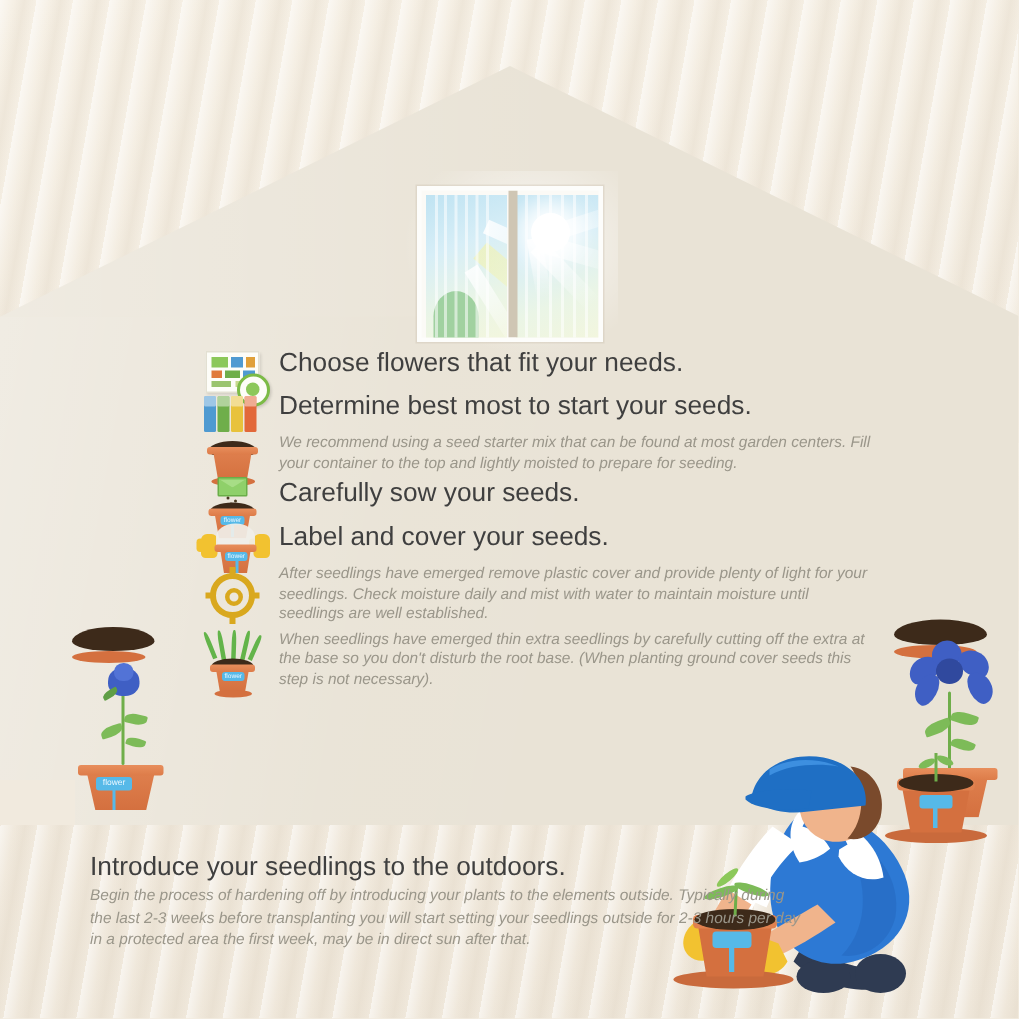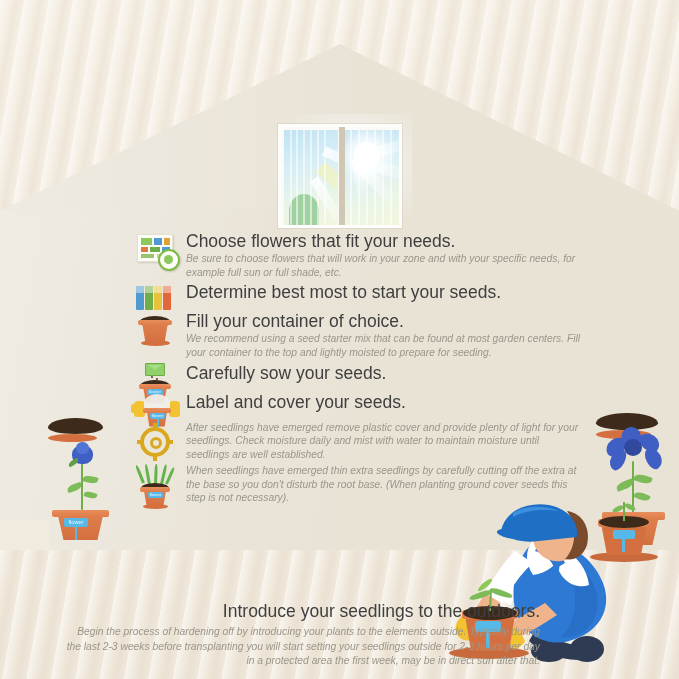--- a/index.html
+++ b/index.html
@@ -111,21 +111,21 @@
   .seedfall{position:absolute;width:2px;height:2px;border-radius:50%;background:#4a3a22;}
 
   
   .sidepot{position:absolute;}
   .stem{position:absolute;background:#6fae4a;border-radius:1px;}
   .leaf{position:absolute;background:#7dbb58;border-radius:60% 10% 60% 10%;}
   .rose{position:absolute;background:#3f5fc4;border-radius:48% 48% 45% 45%;}
   .petal{position:absolute;background:#3f5fc4;border-radius:50% 50% 50% 50%/60% 60% 40% 40%;transform-origin:50% 100%;}
 
   
-  .footer{position:absolute;left:60px;top:601px;width:480px;text-align:right;}
+  .footer{position:absolute;left:60px;top:567px;width:480px;text-align:left;}
   .footer h3{margin:0;font-size:17.5px;font-weight:normal;color:#3f3f3f;}
   .footer p{margin:3px 0 0 0;font-size:10.3px;font-style:italic;color:#9a968a;line-height:1.42;}
 
   
   .gardener{position:absolute;left:441px;top:497px;width:238px;height:182px;}
 </style>
 </head>
 <body>
 
 <div id="stage">
@@ -212,21 +212,20 @@
           <i style="left:26px;top:3px;width:6px;height:7px;background:#e0a03a;"></i>
           <i style="left:3px;top:12px;width:7px;height:5px;background:#e07a3a;"></i>
           <i style="left:12px;top:12px;width:10px;height:5px;background:#6fae4a;"></i>
           <i style="left:24px;top:12px;width:8px;height:5px;background:#4f9ad1;"></i>
           <i style="left:3px;top:19px;width:13px;height:4px;background:#9ac46e;"></i>
           <i style="left:19px;top:19px;width:13px;height:4px;background:#c7d98e;"></i>
         </div>
         <div class="badge"></div>
       </div>
       <h3>Choose flowers that fit your needs.</h3>
-      <p>Be sure to choose flowers that will work in your zone and with your specific needs, for example full sun or full shade, etc.</p>
     </div>
 
     <div class="step">
       <div class="icon">
         <div class="pk" style="left:2px;background:#4f9ad1;"></div>
         <div class="pk" style="left:11px;background:#6fae4a;"></div>
         <div class="pk" style="left:20px;background:#e8c23c;"></div>
         <div class="pk" style="left:29px;background:#e2683a;"></div>
         <div class="pk" style="left:2px;top:4px;width:8px;height:7px;background:#ffffff;opacity:.45;"></div>
         <div class="pk" style="left:11px;top:4px;width:8px;height:7px;background:#ffffff;opacity:.45;"></div>
@@ -236,21 +235,20 @@
       <h3>Determine best most to start your seeds.</h3>
     </div>
 
     <div class="step">
       <div class="icon">
         <div class="soil" style="position:absolute;left:5px;top:5px;width:32px;height:11px;"></div>
         <div class="pot pot-body" style="left:6px;top:10px;width:30px;height:21px;"></div>
         <div class="pot pot-rim" style="left:4px;top:9px;width:34px;height:5px;"></div>
         <div class="saucer" style="position:absolute;left:7px;top:29px;width:29px;height:6px;"></div>
       </div>
-      <h3>Fill your container of choice.</h3>
       <p>We recommend using a seed starter mix that can be found at most garden centers. Fill your container to the top and lightly moisted to prepare for seeding.</p>
     </div>
 
     <div class="step">
       <div class="icon">
         <div class="env" style="left:11px;top:0px;width:18px;height:11px;"></div>
         <div class="seedfall" style="left:17px;top:13px;"></div>
         <div class="seedfall" style="left:22px;top:15px;"></div>
         <div class="seedfall" style="left:19px;top:17px;"></div>
         <div class="soil" style="position:absolute;left:6px;top:17px;width:30px;height:10px;"></div>

